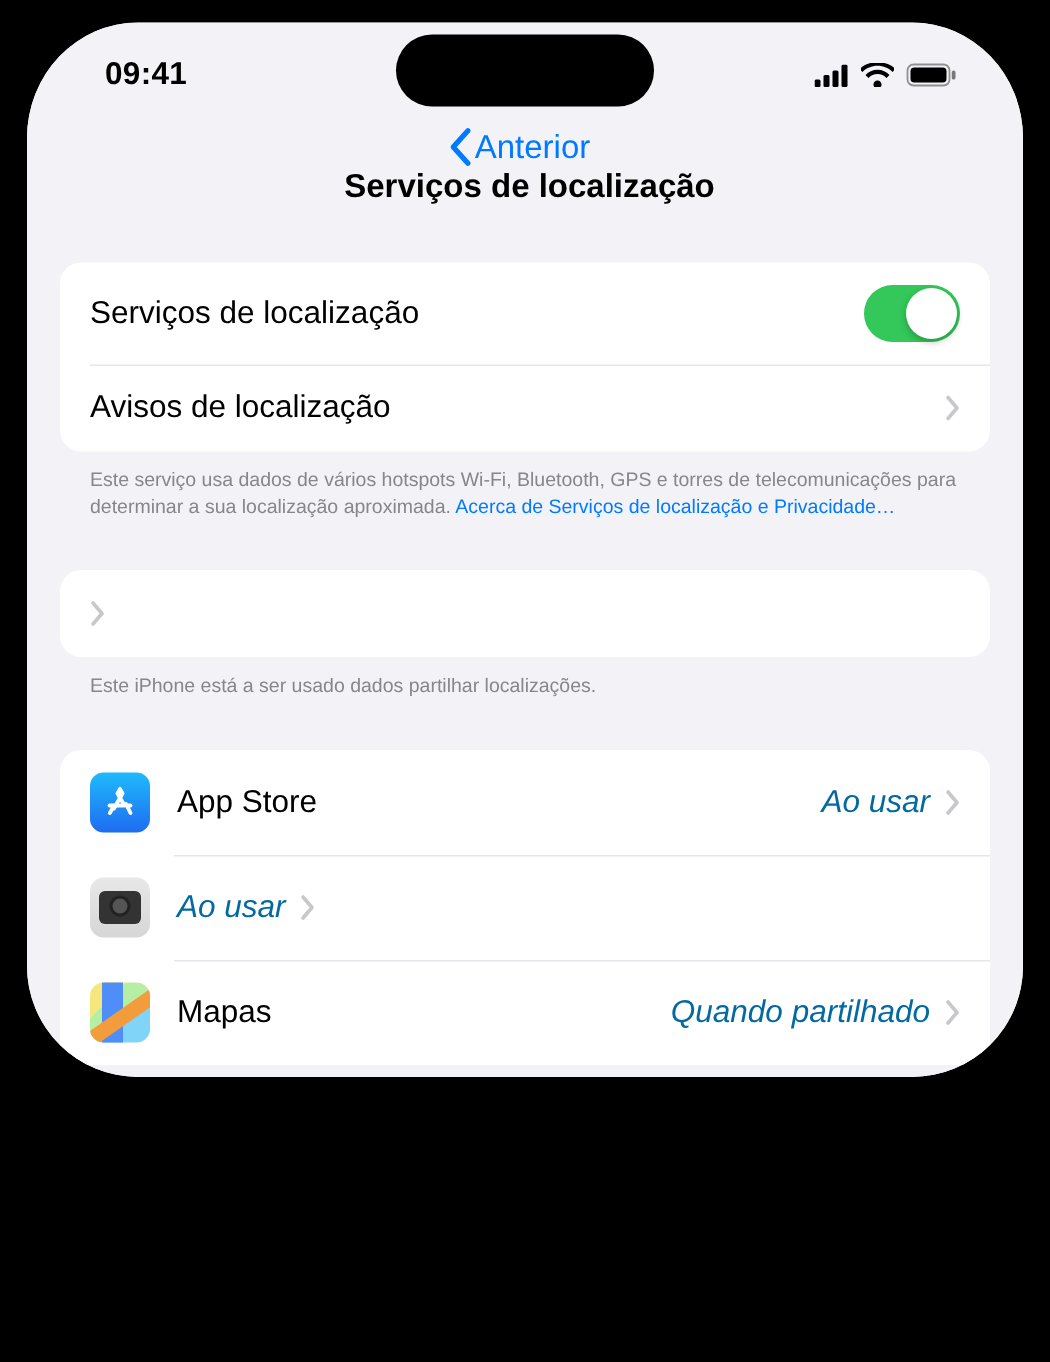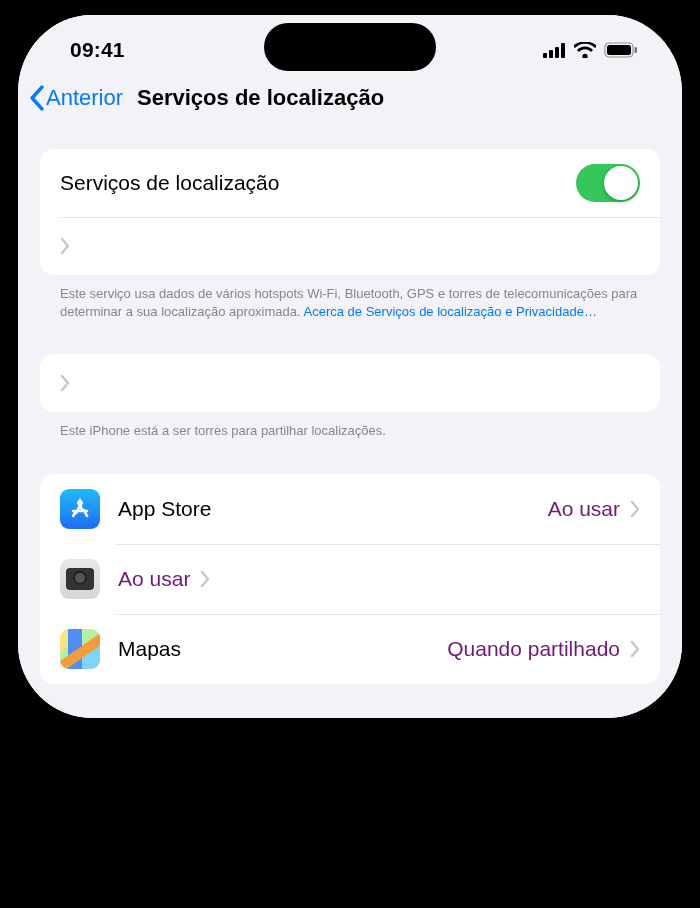--- a/index.html
+++ b/index.html
@@ -9,33 +9,33 @@
     .side-btn { position: absolute; background:#1a1a1a; width:4px; border-radius:2px 0 0 2px; }
     .side-l1 { left:0; top:170px; height:40px; }
     .side-l2 { left:0; top:245px; height:75px; }
     .side-l3 { left:0; top:345px; height:75px; }
     .side-r { right:0; top:275px; height:120px; border-radius:0 2px 2px 0; }
     .screen { width: 100%; height: 100%; background: #F2F2F7; display: flex; flex-direction: column; overflow: hidden; }
     .status-bar { height: 54px; display: flex; justify-content: space-between; align-items: center; padding: 0 44px 0 52px; position: relative; margin-top: 8px; }
     .island { position: absolute; left: 50%; transform: translateX(-50%); top: 0px; width: 172px; height: 48px; background: #000; border-radius: 24px; }
     .time { font-size: 21px; font-weight: 600; letter-spacing: 0.2px; color:#000; }
     .status-icons { display: flex; align-items: center; gap: 8px; }
-    .nav-bar { display: flex; align-items: center; padding: 8px 18px 12px 10px; position: relative; }
+    .nav-bar { display: flex; align-items: center; padding: 8px 18px 12px 10px; position: relative; flex-direction: column; }
     .back-btn { display: flex; align-items: center; color: #007AFF; font-size: 22px; cursor: pointer; }
     .back-chevron { margin-right: 1px; }
     .back-label { font-weight: 400; }
     .nav-title { font-size: 22px; font-weight: 600; color: #000; margin-left: 14px; }
     .content { flex: 1; overflow-y: auto; padding: 0 22px; }
     .group { background: #FFFFFF; border-radius: 14px; margin-top: 34px; overflow: hidden; }
     .group.first { margin-top: 26px; }
     .row { display: flex; align-items: center; padding: 15px 20px; min-height: 58px; position: relative; }
     .row + .row::before { content:''; position:absolute; top:0; left:20px; right:0; height:1px; background:#E5E5EA; }
     .row.with-icon + .row.with-icon::before { left: 76px; }
     .row-label { font-size: 21px; color: #000; flex: 1; }
-    .row-value { font-size: 21px; color: #701a75; margin-right: 10px; }
+    .row-value { font-size: 21px; color: #0369a1; margin-right: 10px; font-style: italic; }
     .chevron { color: #C7C7CC; flex-shrink: 0; }
     .toggle { width: 64px; height: 38px; background: #34C759; border-radius: 19px; position: relative; flex-shrink: 0; }
     .toggle-knob { width: 34px; height: 34px; background: #FFF; border-radius: 50%; position: absolute; top: 2px; right: 2px; box-shadow: 0 2px 5px rgba(0,0,0,0.25); }
     .footer-text { font-size: 13px; line-height: 1.35; color: #86868B; padding: 10px 20px 0 20px; }
     .footer-text .link { color: #007AFF; }
     .app-icon { width: 40px; height: 40px; border-radius: 9px; margin-right: 18px; flex-shrink: 0; display:flex; align-items:center; justify-content:center; }
     .icon-appclips { background:#fff; border:1px solid #e5e5ea; }
     .icon-appstore { background: linear-gradient(180deg,#1FBAFB 0%, #1E6CF2 100%); }
     .icon-camera { background: linear-gradient(180deg,#E8E8E8 0%, #D6D6D6 100%); display:flex; align-items:center; justify-content:center; }
     .cam-body{ width:28px; height:22px; background:#333; border-radius:4px; position:relative; }
@@ -89,40 +89,41 @@
       <div class="content">
 
         <div class="group first">
           <div class="row">
             <span class="row-label">Serviços de localização</span>
             <div class="toggle">
               <div class="toggle-knob"></div>
             </div>
           </div>
           <div class="row">
+            <span class="row-label">Avisos de localização</span>
             <svg class="chevron" width="10" height="18" viewBox="0 0 10 18">
                 <path d="M2 2 L8 9 L2 16" stroke="#C7C7CC" stroke-width="2.4" stroke-linecap="round" stroke-linejoin="round" fill="none"></path>
               </svg>
           </div>
         </div>
 
         <div class="footer-text">
           <span>Este serviço usa dados de vários hotspots Wi-Fi, Bluetooth, GPS e torres de telecomunicações para determinar a sua localização aproximada. </span><span class="link">Acerca de Serviços de localização e Privacidade…</span>
         </div>
 
         <div class="group">
           <div class="row">
             <svg class="chevron" width="10" height="18" viewBox="0 0 10 18">
                 <path d="M2 2 L8 9 L2 16" stroke="#C7C7CC" stroke-width="2.4" stroke-linecap="round" stroke-linejoin="round" fill="none"></path>
               </svg>
           </div>
         </div>
 
         <div class="footer-text">
-          <span>Este iPhone está a ser torres para partilhar localizações.</span>
+          <span>Este iPhone está a ser usado dados partilhar localizações.</span>
         </div>
 
         <div class="group">
           <div class="row with-icon">
             <div class="app-icon icon-appstore">
               <svg width="24" height="24" viewBox="0 0 24 24">
                   <path d="M12 3 L10.4 6 M12 3 L13.6 6 M7 16 L5.2 19 M16 13 L19 19 M5 14 H14 M17 14 H19" stroke="#fff" stroke-width="2.6" stroke-linecap="round"></path>
                   <path d="M10.4 6 L15 14" stroke="#fff" stroke-width="2.6" stroke-linecap="round"></path>
                   <path d="M13.6 6 L8 16" stroke="#fff" stroke-width="2.6" stroke-linecap="round"></path>
                 </svg>

